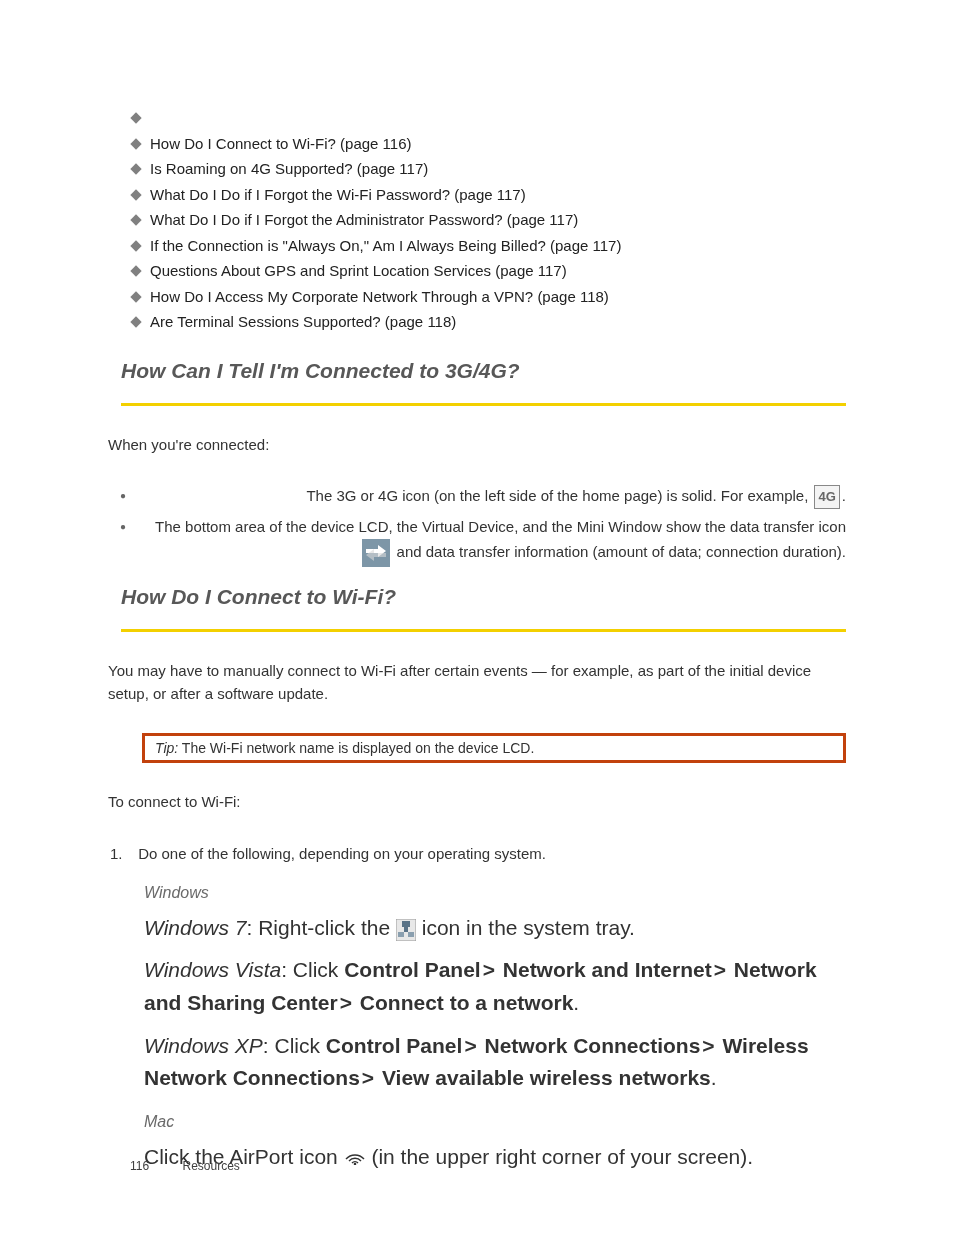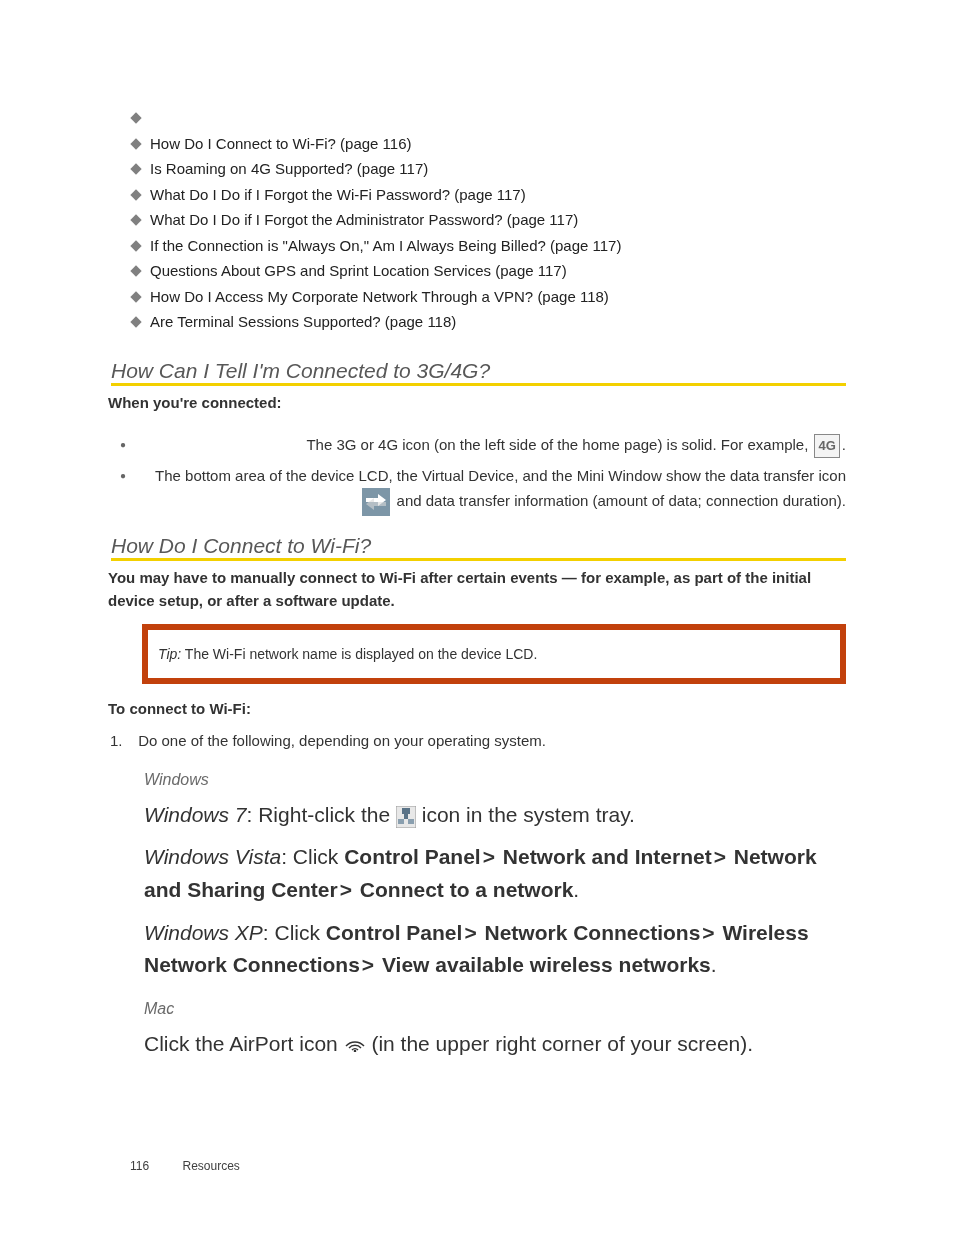--- a/index.html
+++ b/index.html
@@ -49,31 +49,30 @@
     height: 8px;
     background: #808080;
     transform: rotate(45deg);
     margin-right: 10px;
     vertical-align: 1px;
   }
   .section-heading {
     font-style: italic;
     font-size: 21px;
     color: #585858;
-    font-weight: normal;
-    margin: 18px 0 2px 3px;
-    padding-bottom: 0;
+    font-weight: bold;
+    margin: 18px 0 2px 13px;
+    padding-bottom: 20px;
     border-bottom: 3px solid #f3d000;
   }
   .body-text {
     font-size: 15px;
     color: #333;
     line-height: 1.5;
-    margin: 6px 0;
-    font-weight: bold;
+    margin: 28px 0;
   }
   .bullet-list {
     margin: 19px 0 10px 12px;
     text-align: right;
   }
   .bullet-item {
     font-size: 15px;
     line-height: 1.6;
     margin: 6px 0;
     padding-left: 16px;
@@ -101,23 +100,23 @@
     font-weight: bold;
   }
   .icon-data-transfer {
     width: 28px;
     height: 28px;
     background: #7a94a6;
     position: relative;
   }
   .icon-data-transfer svg { display: block; }
   .tip-box {
-    border: 6px solid #c2410c;
+    border: 3px solid #c2410c;
     margin: 12px 0 14px 34px;
-    padding: 16px 10px;
+    padding: 4px 10px;
     font-size: 14px;
   }
   .tip-label { font-style: italic; }
   .ol {
     margin: 8px 0;
     padding-left: 2px;
   }
   .ol-item {
     font-size: 15px;
     line-height: 1.6;

